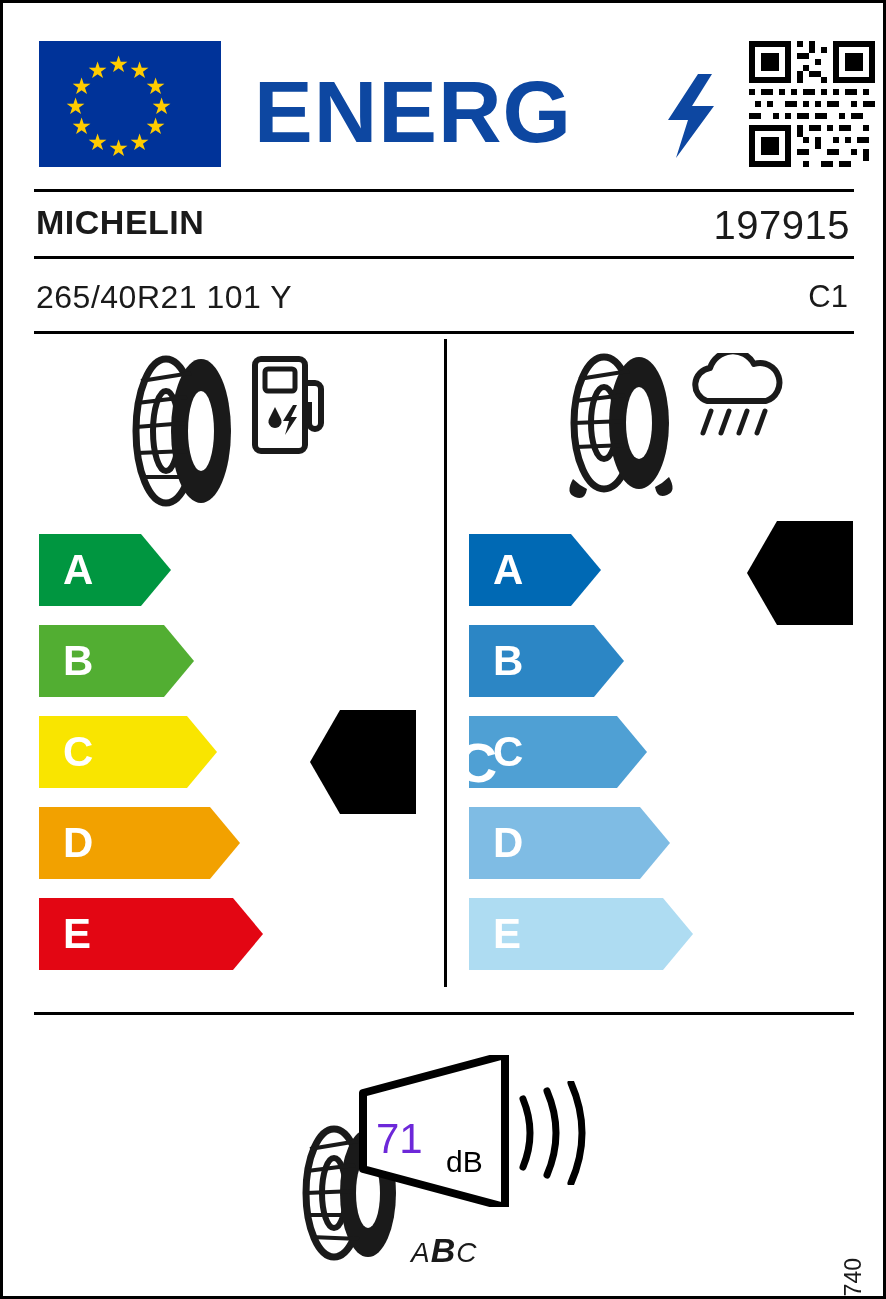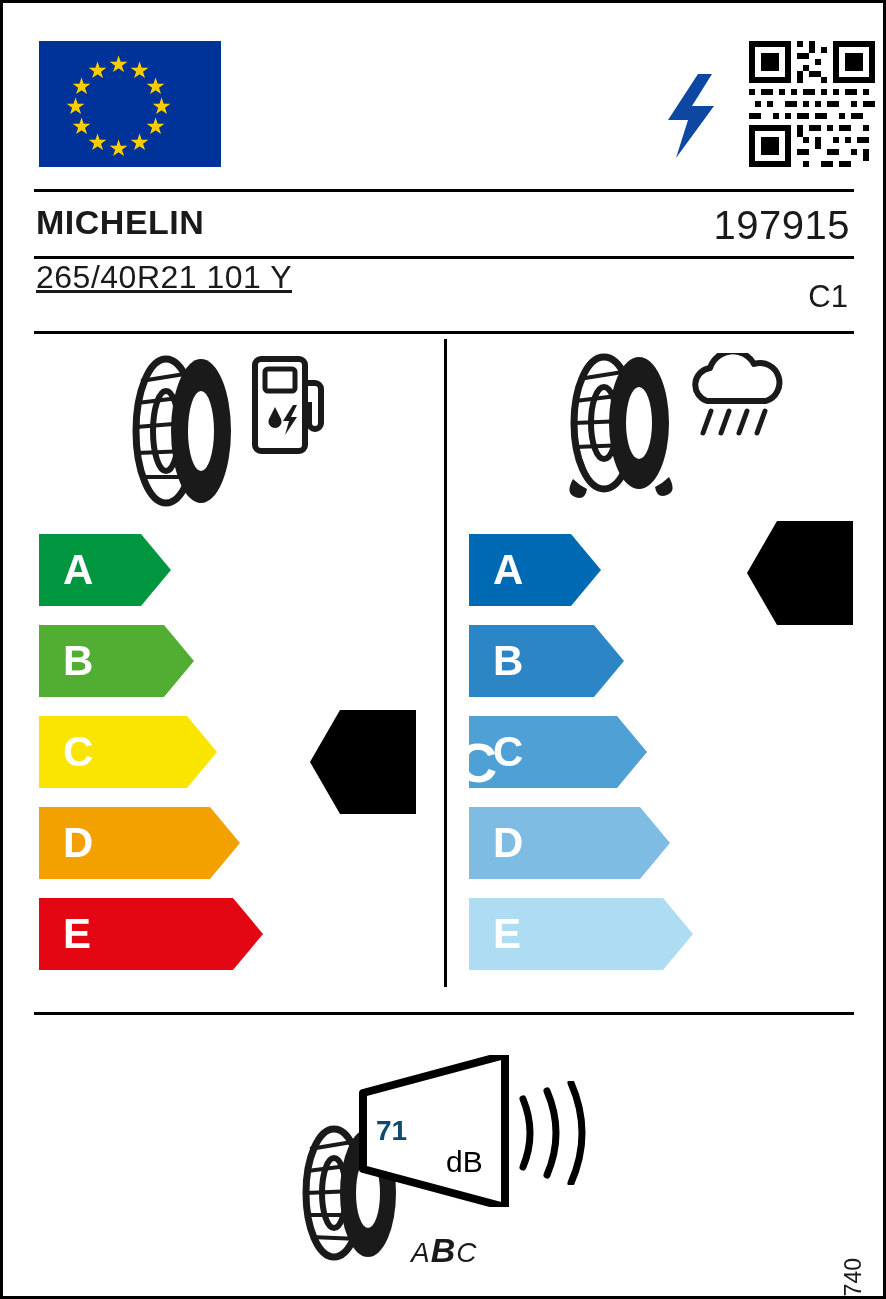--- a/index.html
+++ b/index.html
@@ -104,24 +104,23 @@
   .code {
     position: absolute;
     right: 33px;
     top: 200px;
     font-size: 40px;
     letter-spacing: 0.5px;
   }
   .size {
     position: absolute;
     left: 33px;
-    top: 256px;
+    top: 276px;
     font-size: 32px;
     letter-spacing: 0.5px;
-    text-decoration: underline;
   }
   .class {
     position: absolute;
     right: 35px;
     top: 276px;
     font-size: 31px;
   }
 
   
   .pic-fuel-tyre {
@@ -216,23 +215,23 @@
     position: absolute;
     left: 352px;
     top: 1052px;
     width: 165px;
     height: 152px;
   }
   .db-value {
     position: absolute;
     left: 373px;
     top: 1112px;
-    font-size: 28px;
-    font-weight: bold;
-    color: #0c4a6e;
+    font-size: 42px;
+    font-weight: normal;
+    color: #6d28d9;
     z-index: 3;
   }
   .db-unit {
     position: absolute;
     left: 443px;
     top: 1122px;
     font-size: 30px;
     color: #000;
     z-index: 3;
     margin-top: 20px;
@@ -282,20 +281,21 @@
       <span class="star" style="left:105px; top:34px;">★</span>
       <span class="star" style="left:25px;  top:54px;">★</span>
       <span class="star" style="left:111px; top:54px;">★</span>
       <span class="star" style="left:31px;  top:74px;">★</span>
       <span class="star" style="left:105px; top:74px;">★</span>
       <span class="star" style="left:47px;  top:90px;">★</span>
       <span class="star" style="left:89px;  top:90px;">★</span>
       <span class="star" style="left:68px;  top:96px;">★</span>
     </div>
 
+    <div class="energ-word">ENERG</div>
 
     <svg class="bolt" viewBox="0 0 52 84">
       <polygon points="34,0 4,46 24,46 12,84 50,32 28,32 48,0" fill="#0D47A1"></polygon>
     </svg>
 
     <svg class="qr" viewBox="0 0 42 42" shape-rendering="crispEdges">
       <rect width="42" height="42" fill="#ffffff"></rect>
       <g fill="#000000">
         <rect x="0" y="0" width="14" height="2"></rect>
           <rect x="0" y="0" width="2" height="14"></rect>

